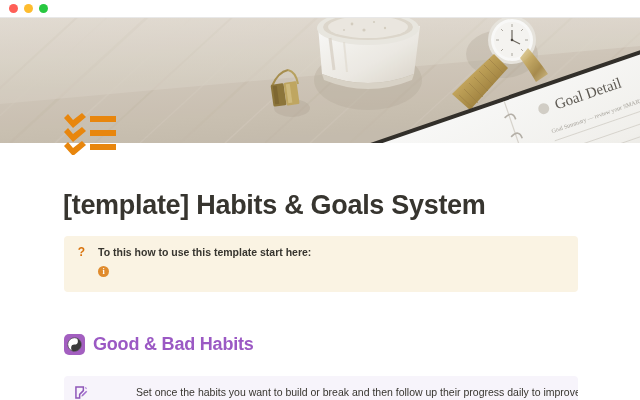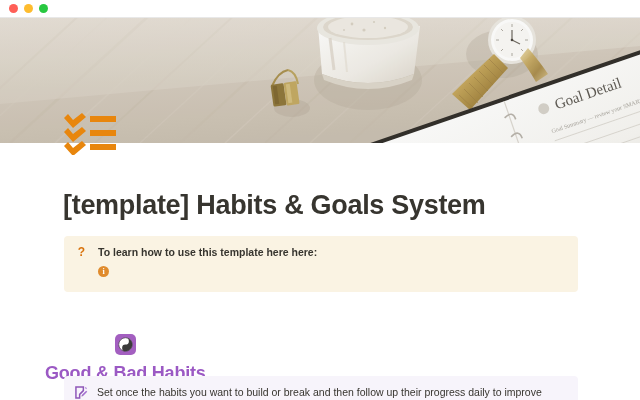--- a/index.html
+++ b/index.html
@@ -139,27 +139,26 @@
     text-decoration: underline;
     text-decoration-color: #c9c5bd;
     text-underline-offset: 2px;
     line-height: 14px;
     cursor: pointer;
   }
 
   
   .section-head {
     position: absolute;
-    left: 45px;
+    left: 64px;
     top: 334px;
     display: flex;
     align-items: center;
     gap: 8px;
     z-index: 20;
-    flex-direction: column;
   }
   .yy-icon {
     width: 21px; height: 21px;
     border-radius: 5px;
     background: #a35fc0;
     display: flex;
     align-items: center;
     justify-content: center;
     flex: none;
   }
@@ -186,20 +185,21 @@
     gap: 9px;
     overflow: hidden;
     z-index: 20;
   }
   .memo-icon { width: 13px; height: 13px; flex: none; margin-top: 0px; }
   .callout-purple-text {
     font-size: 10.5px;
     color: #37352f;
     line-height: 14px;
     white-space: nowrap;
+    margin-left: 39px;
   }
 </style>
 </head>
 <body>
 
 <div id="app">
 
   <div class="titlebar">
     <span class="dot" style="background:#ff5f57"></span>
     <span class="dot" style="background:#febc2e"></span>
@@ -407,21 +407,21 @@
         <rect x="26" y="31" width="26" height="6"></rect>
       </g>
     </svg>
   </div>
 
   <h1 class="page-title">[template] Habits &amp; Goals System</h1>
 
   <div class="callout-orange">
     <div class="callout-row">
       <span class="q-icon">?</span>
-      <span class="callout-title">To learn how to use this template here here:</span>
+      <span class="callout-title">To this how to use this template start here:</span>
     </div>
     <div class="callout-link-row">
       <span class="info-icon">i</span>
     </div>
   </div>
 
   <div class="section-head">
     <span class="yy-icon">
       <svg viewBox="0 0 16 16" width="15" height="15">
         <circle cx="8" cy="8" r="7.2" fill="#ffffff"></circle>

